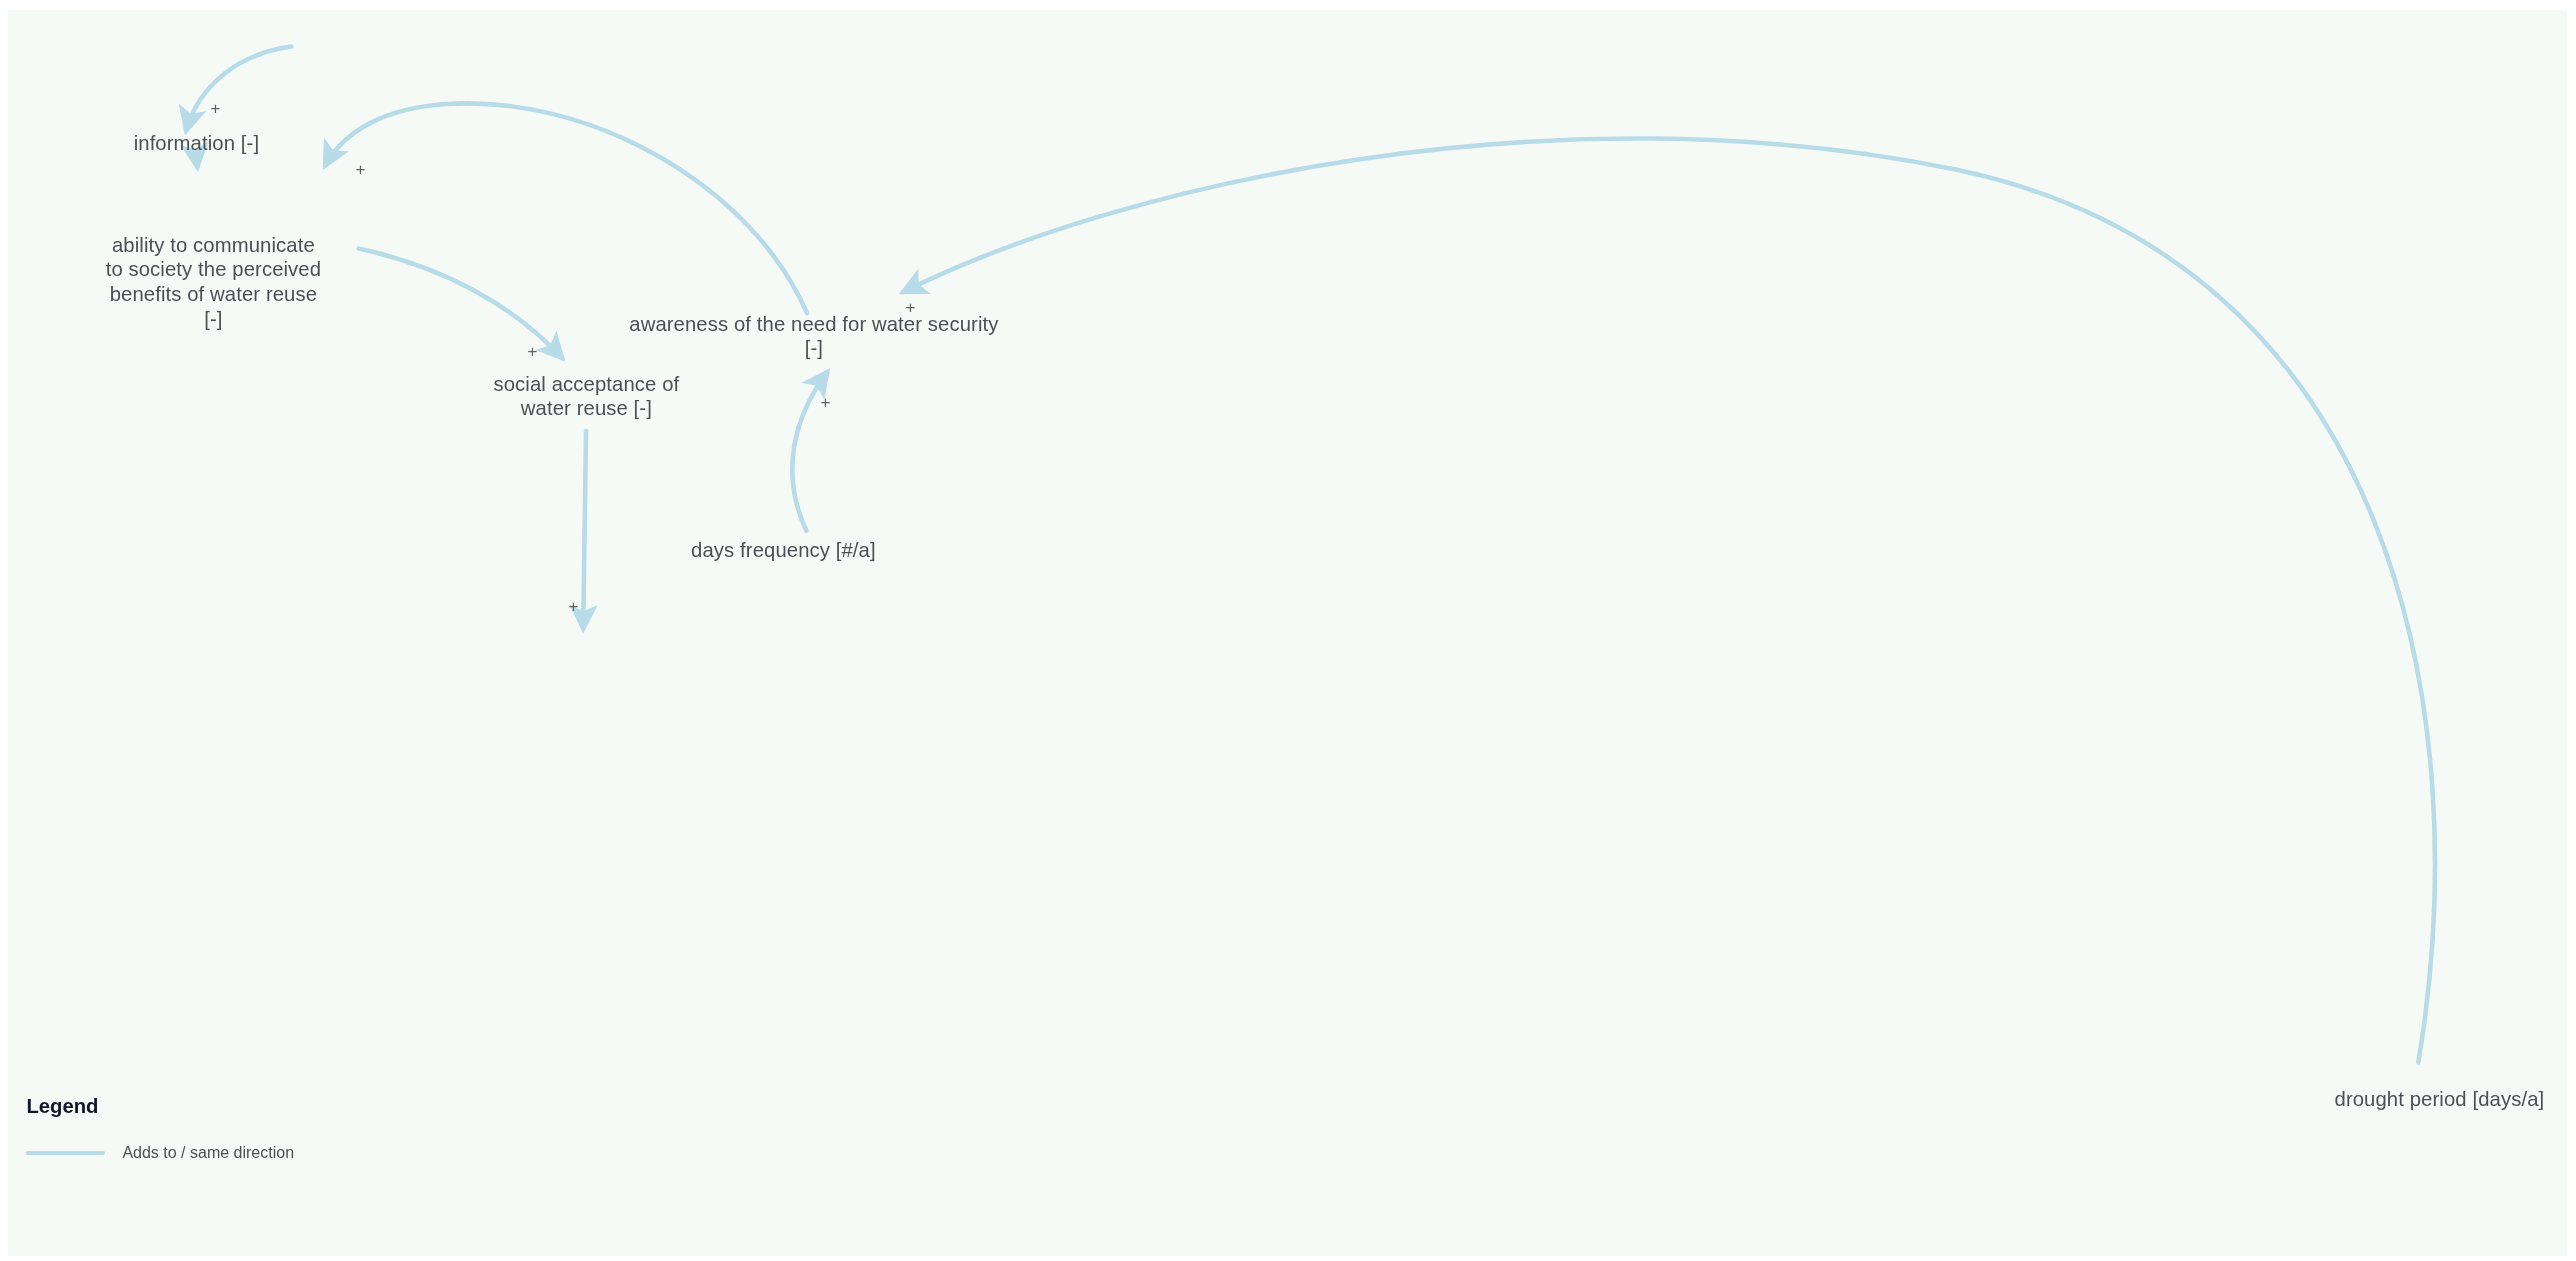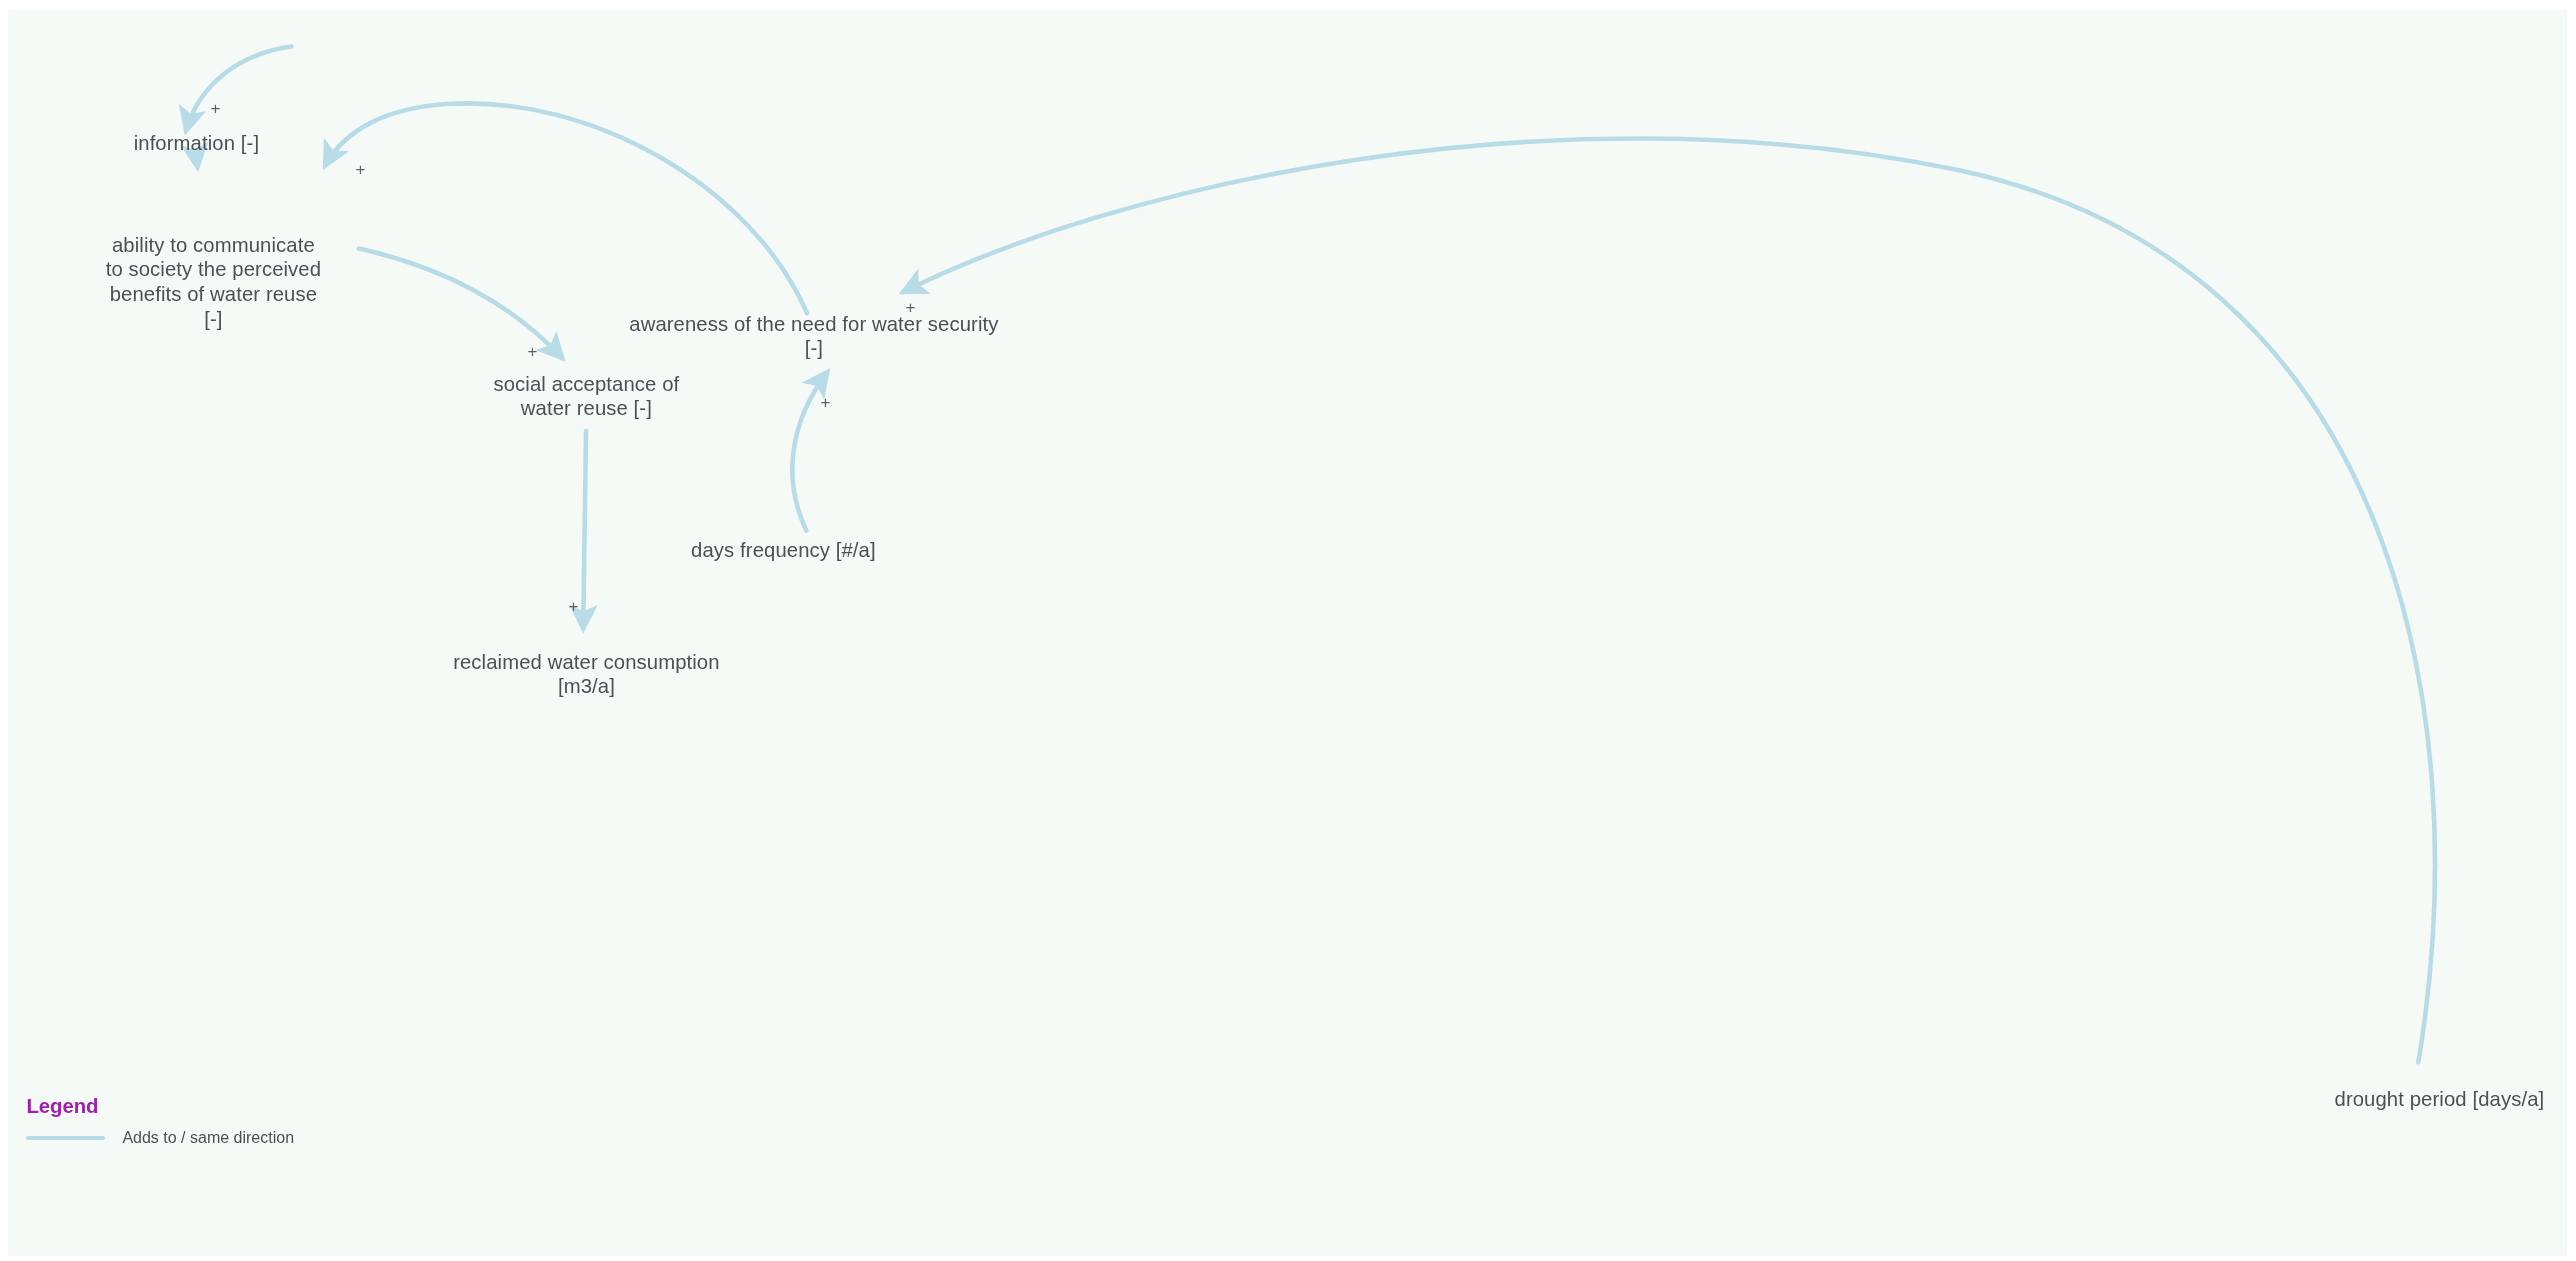--- a/index.html
+++ b/index.html
@@ -57,22 +57,22 @@
   #legend {
     position: absolute;
     left: 18px;
     top: 1084px;
     color: #4b5054;
   }
   #legend .legend-title {
     font-size: 20.3px;
     font-weight: bold;
     line-height: 24px;
-    color: #a21caf;
-    margin-bottom: 2px;
+    color: #0f172a;
+    margin-bottom: 17px;
   }
   #legend .legend-row {
     display: flex;
     align-items: center;
     height: 36px;
   }
   #legend .swatch {
     width: 79px;
     height: 3.5px;
     border-radius: 2.1px;
@@ -122,22 +122,20 @@
 [-]</div>
 
     <div class="node" style="left:588px; top:302px; width:435px;">awareness of the need for water security
 [-]</div>
 
     <div class="node" style="left:462px; top:362px; width:232px;">social acceptance of
 water reuse [-]</div>
 
     <div class="node" style="left:659px; top:528px; width:232px;">days frequency [#/a]</div>
 
-    <div class="node" style="left:420px; top:640px; width:316px;">reclaimed water consumption
-[m3/a]</div>
 
     <div class="node" style="left:2308px; top:1077px; width:246px;">drought period [days/a]</div>
 
     <div class="sign" style="left:202px; top:90px;">+</div>
 
     <div class="sign" style="left:347px; top:151px;">+</div>
 
     <div class="sign" style="left:519px; top:333px;">+</div>
 
     <div class="sign" style="left:897px; top:289px;">+</div>

